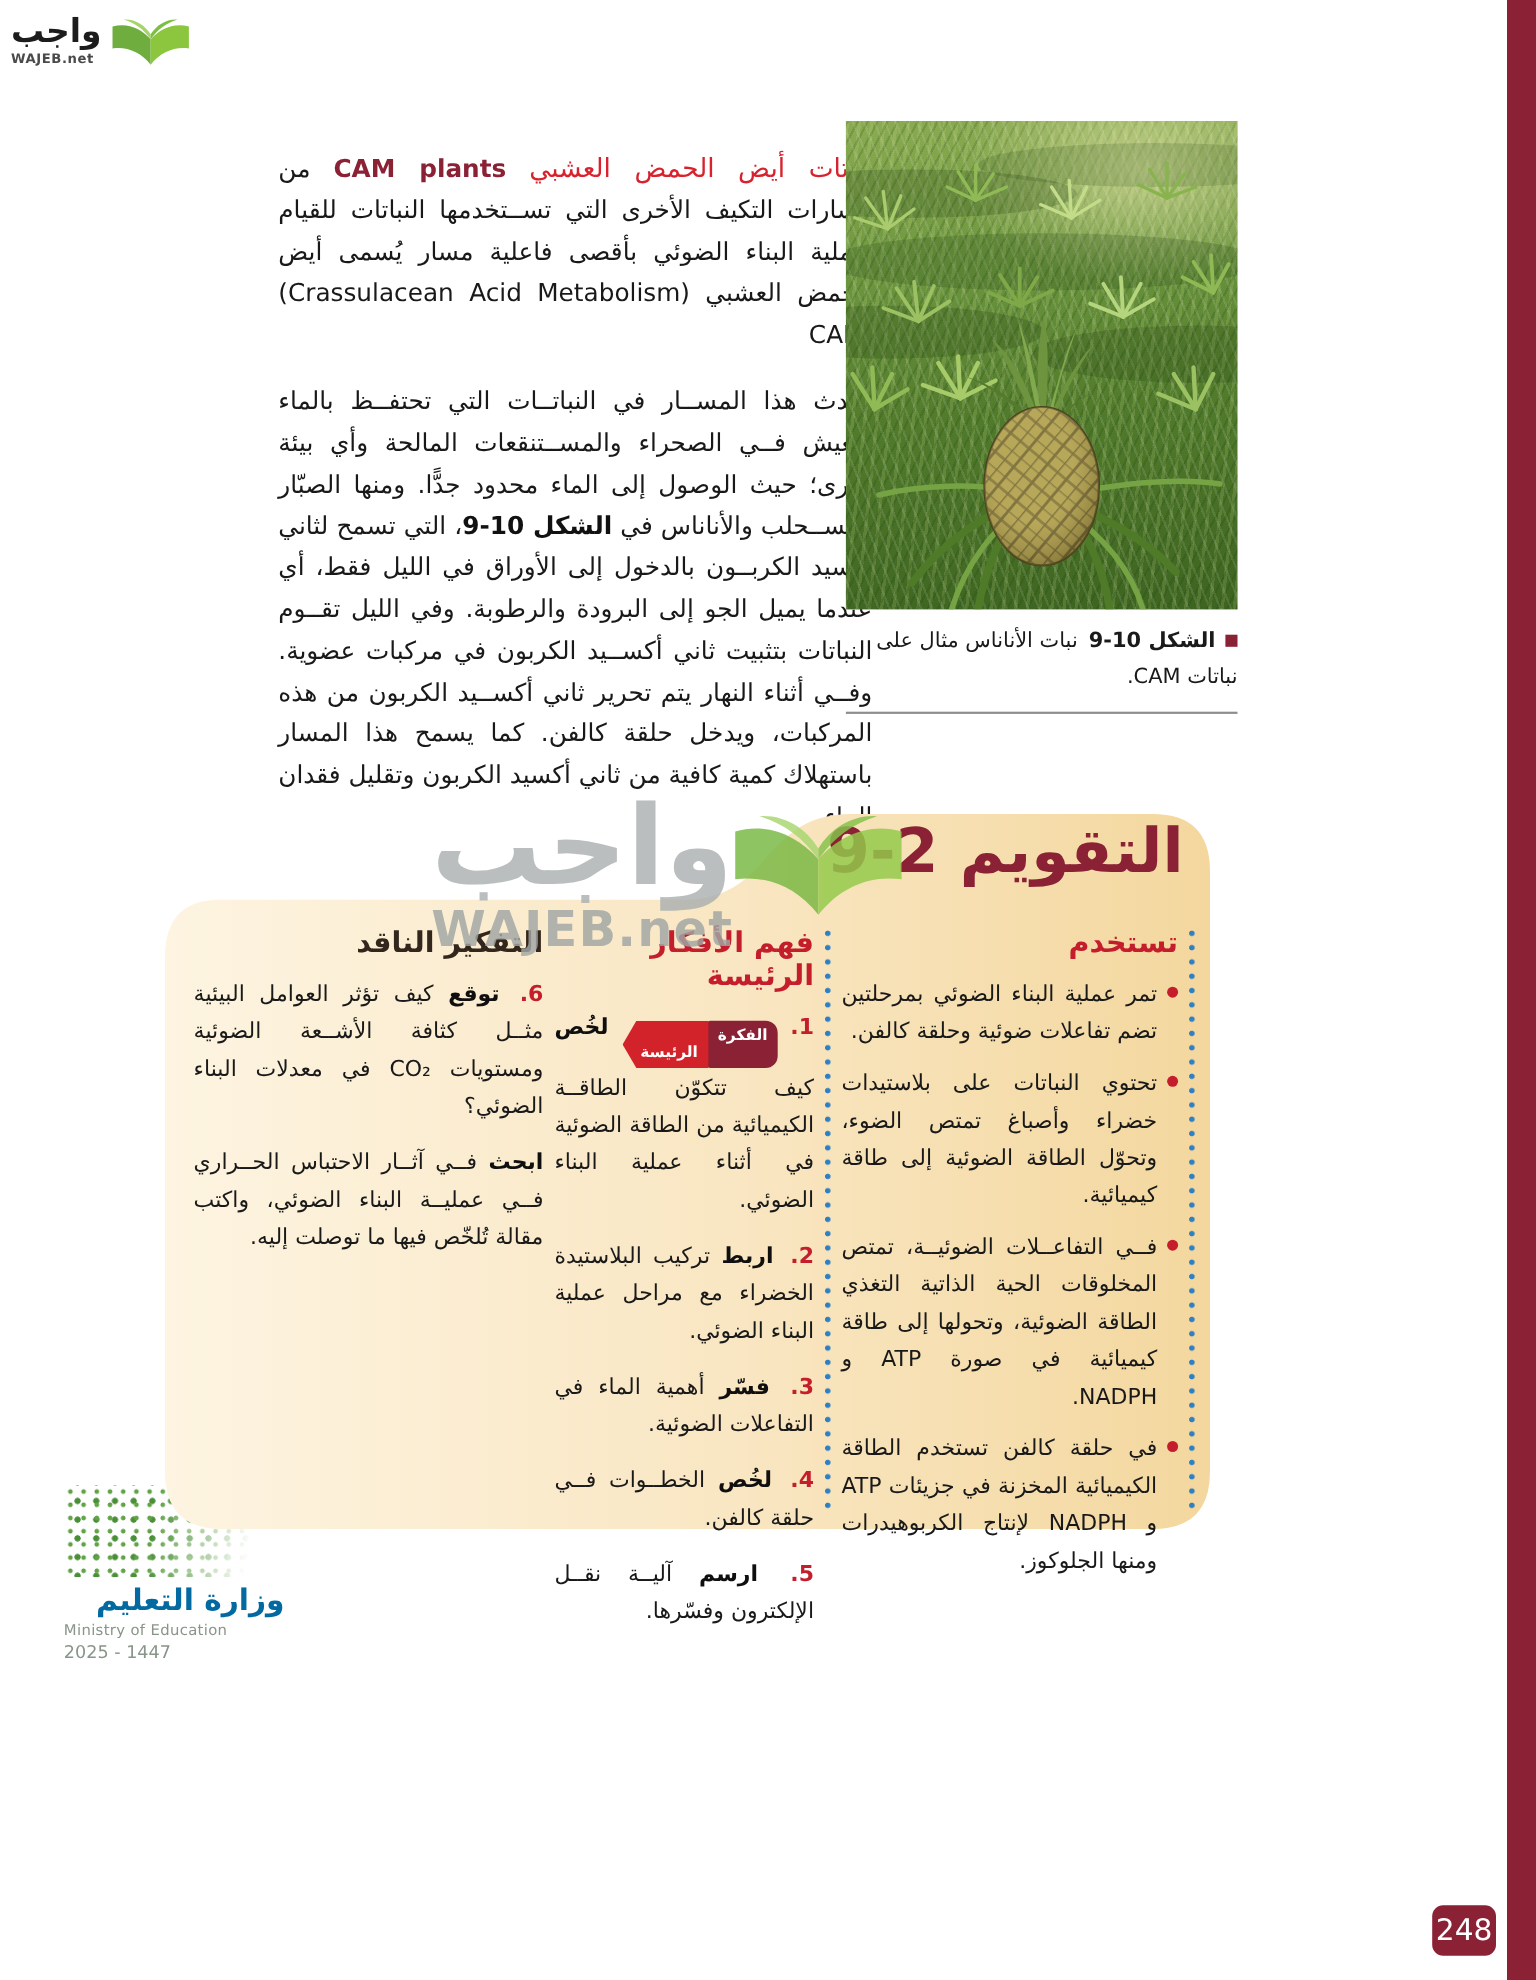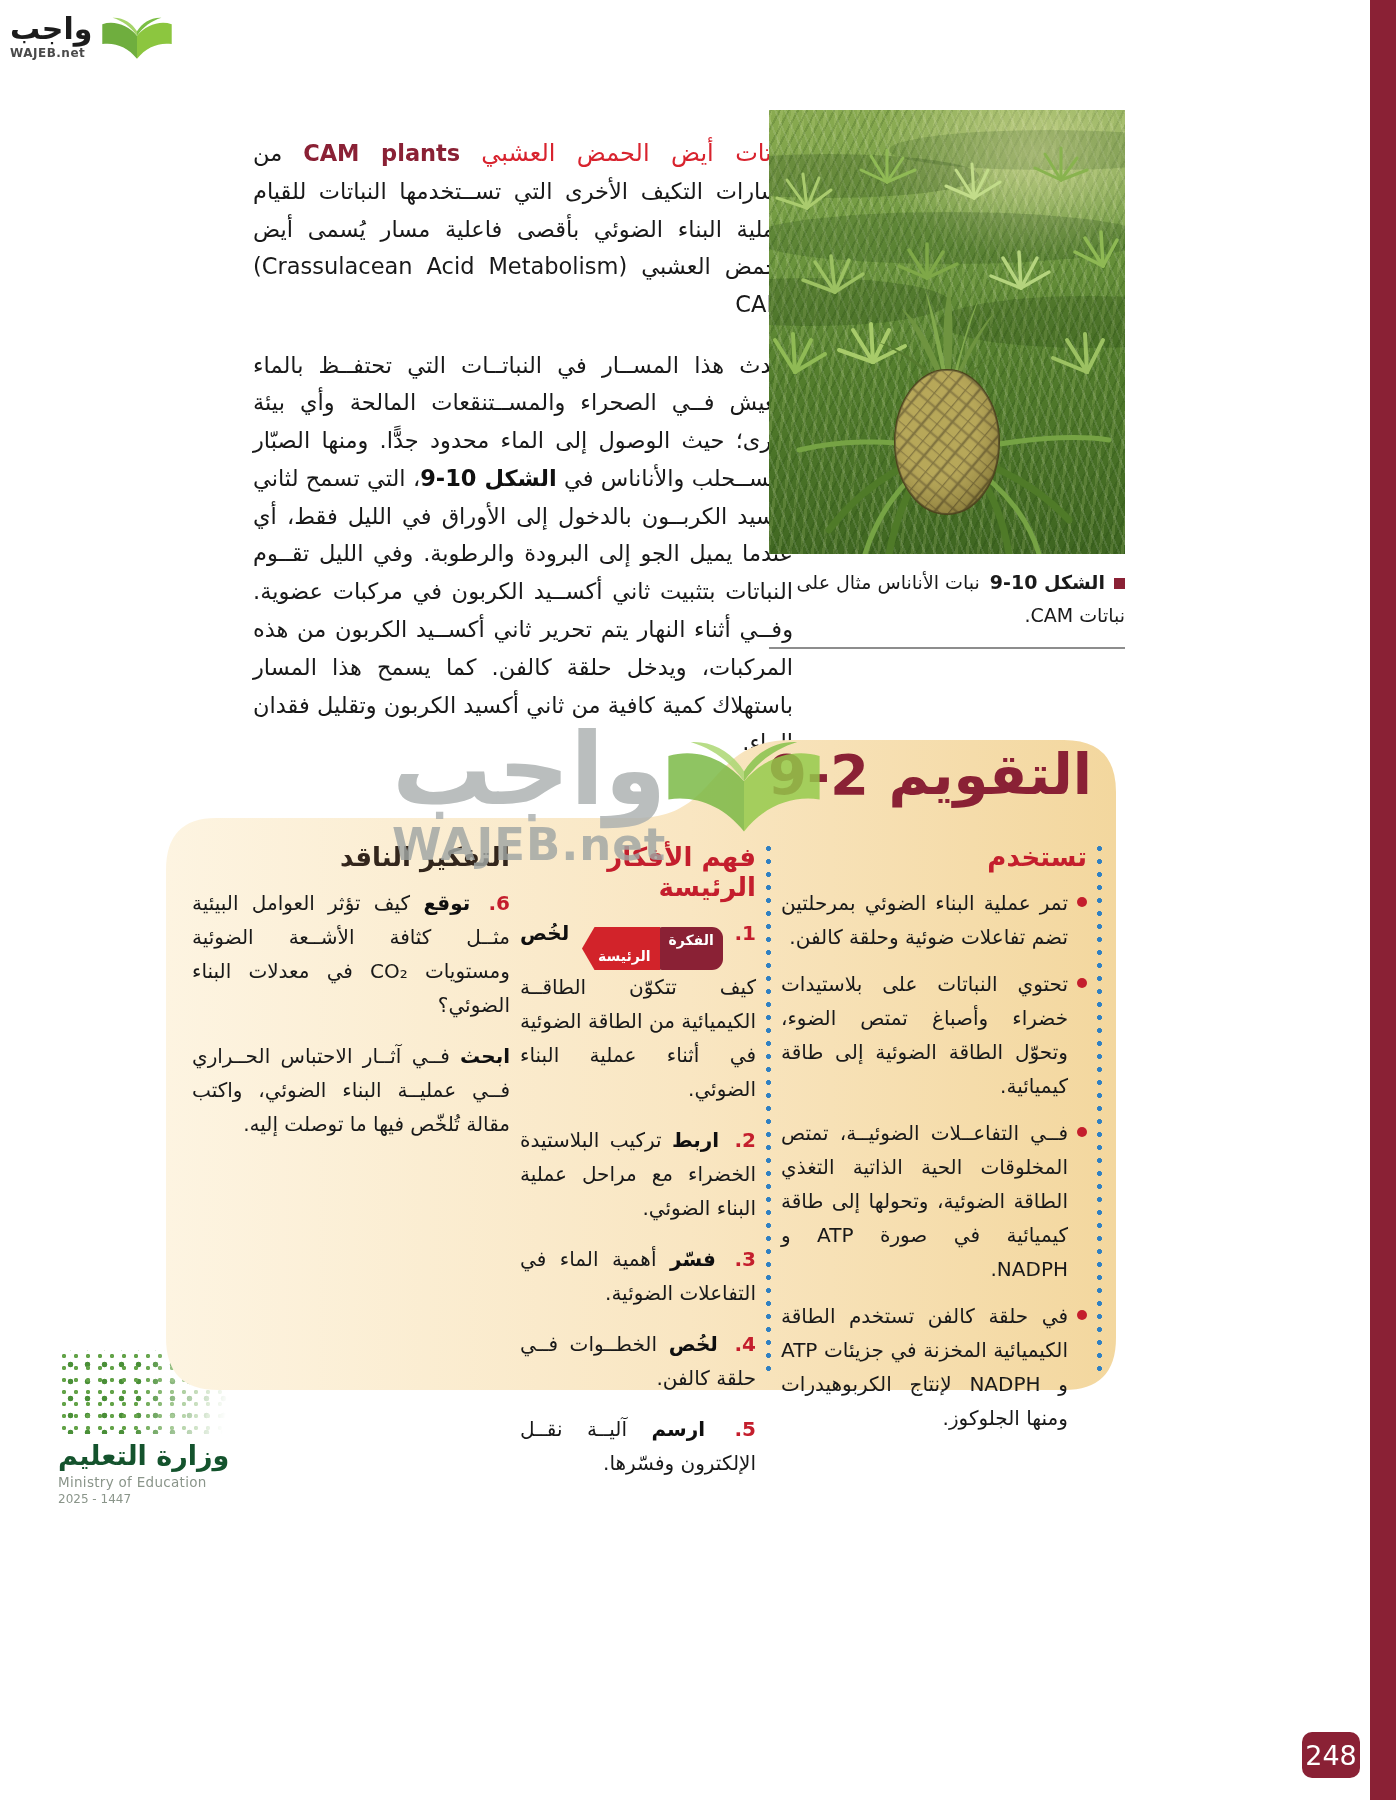--- a/index.html
+++ b/index.html
@@ -41,21 +41,21 @@
   .cap-label{font-weight:bold;margin-left:4px}
 
   
   .watermark{position:absolute;top:724px;left:392px;z-index:6;display:flex;direction:ltr;pointer-events:none}
   .wm-text{text-align:left}
   .wm-ar{font-size:100px;font-weight:bold;color:#abb0b0;opacity:.82;line-height:.92}
   .wm-en{font-size:45px;color:#a0a6a4;opacity:.82;letter-spacing:1px;margin-top:2px;font-weight:bold}
   .wm-book{width:168px;height:168px;margin-left:-6px;margin-top:-24px;opacity:.93}
 
   
-  .assess{position:absolute;top:740px;left:166px;width:950px;height:650px;z-index:1}
+  .assess{position:absolute;top:740px;left:150px;width:950px;height:650px;z-index:1}
   .assess-bg{position:absolute;inset:0}
   .assess-title{position:absolute;top:2px;right:24px;font-size:56px;font-weight:bold;color:#8a2135;margin:0}
   .assess-cols{position:absolute;top:102px;right:14px;left:26px;bottom:14px;display:flex;gap:10px}
   .sep{width:5px;align-self:stretch;
        background-image:radial-gradient(circle,#2f80c2 2.2px,rgba(47,128,194,0) 2.8px);
        background-size:5px 13px;background-repeat:repeat-y;background-position:center 0}
   .col-summary{width:306px}
   .col-ideas{width:236px}
   .col-critical{flex:1}
   .col-head{font-size:26px;font-weight:bold;margin:0 0 14px 0}
@@ -77,23 +77,23 @@
   .badge-r{color:#c41e2d;font-weight:bold;font-size:16.5px;margin-left:4px;white-space:nowrap}
 
   
   .ministry{position:absolute;left:58px;top:1350px;width:230px;direction:ltr;text-align:left}
   .dots-pattern{width:180px;height:84px;
     background-image:radial-gradient(circle,#63a348 1.9px,rgba(99,163,72,0) 2.4px),
                      radial-gradient(circle,#4a8f38 2.6px,rgba(74,143,56,0) 3.1px);
     background-size:12px 12px,17px 17px;background-position:0 0,4px 6px;
     -webkit-mask-image:linear-gradient(100deg,#000 45%,rgba(0,0,0,0) 92%);
     mask-image:linear-gradient(100deg,#000 45%,rgba(0,0,0,0) 92%)}
-  .ministry-ar{font-size:27px;font-weight:bold;color:#14532d;margin-top:6px;direction:rtl;text-align:left}
+  .ministry-ar{font-size:27px;font-weight:bold;color:#0369a1;margin-top:6px;direction:rtl;text-align:center}
   .ministry-en{font-size:13.5px;color:#8a958a;margin-top:3px;letter-spacing:.3px}
-  .ministry-years{font-size:12px;color:#8a958a;margin-top:2px}
+  .ministry-years{font-size:16px;color:#8a958a;margin-top:2px}
   .pagenum{position:absolute;right:36px;bottom:22px;width:58px;height:46px;background:#8a2135;border-radius:10px;
            color:#fff;font-size:27px;font-weight:normal;display:flex;align-items:center;justify-content:center}
 </style>
 </head>
 <body>
 
 <div class="page">
 
   <div class="edge"></div>
 

